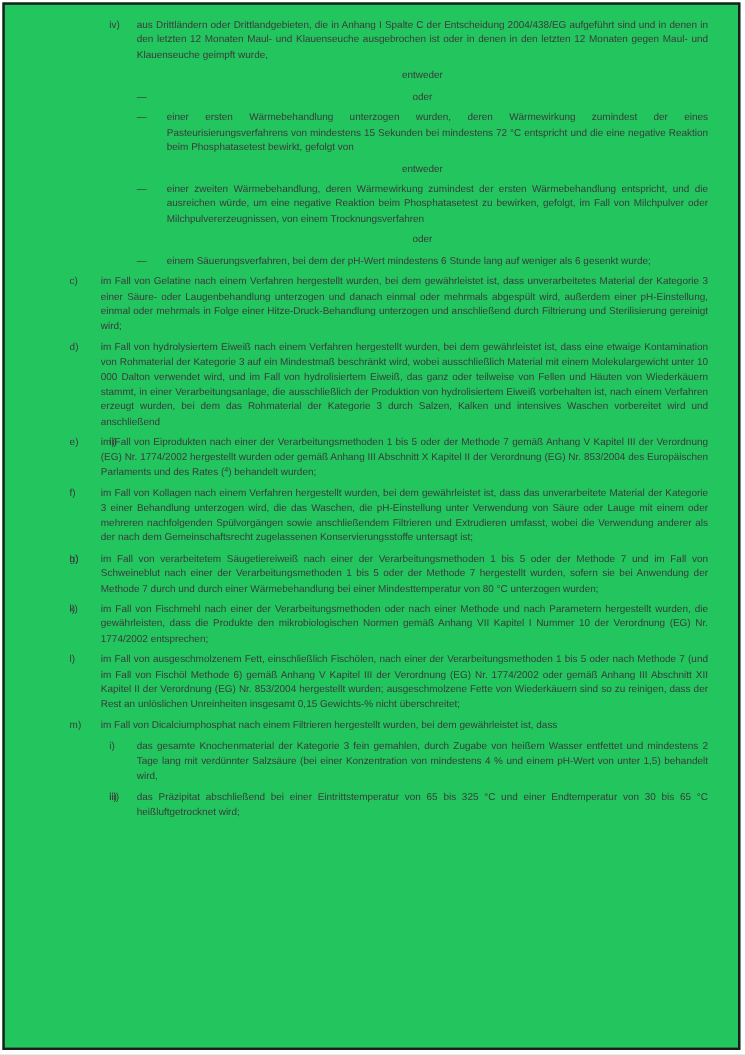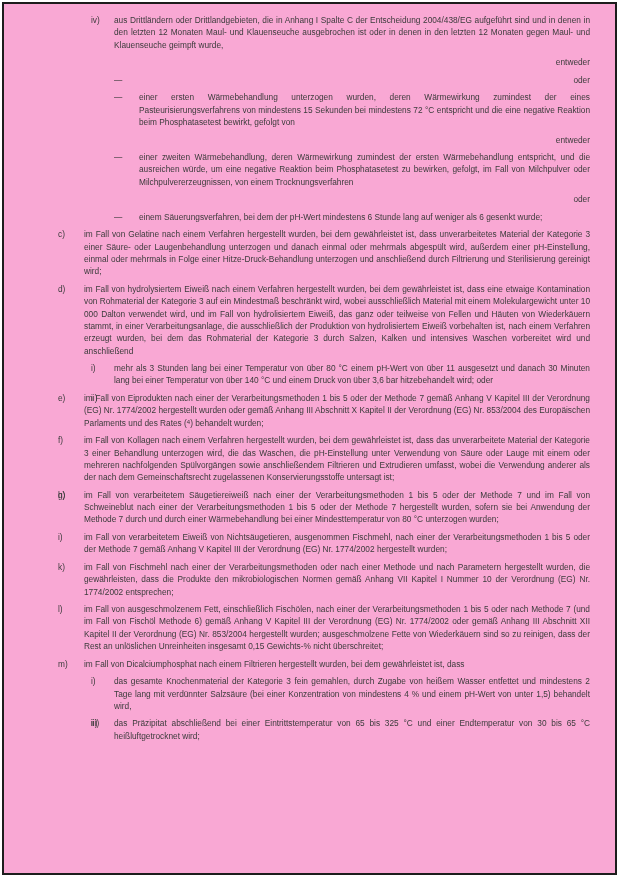--- a/index.html
+++ b/index.html
@@ -9,65 +9,65 @@
     position: relative;
     overflow: hidden;
     font-family: "Liberation Sans", "DejaVu Sans", sans-serif;
   }
   .sheet {
     position: absolute;
     top: 2px; left: 2px;
     width: 615px; height: 873px;
     box-sizing: border-box;
     border: 2px solid #1d1d1d;
-    background: #f9a8d4;
+    background: #22c55e;
     padding: 10px 25px 6px 54px;
     overflow: hidden;
   }
   .block {
     position: relative;
     text-align: justify;
     font-size: 8.3px;
     line-height: 12.35px;
     color: #3b3b3b;
     margin-bottom: 5.2px;
   }
   .block .label { position: absolute; top: 0; white-space: nowrap; }
   .item.letter { padding-left: 26px; }
   .item.letter > .label { left: 0; }
   .item.roman { padding-left: 56px; }
   .item.roman > .label { left: 33px; }
-  .connector { padding-left: 56px; text-align: right; }
+  .connector { padding-left: 56px; text-align: center; }
   .dash { padding-left: 81px; }
   .dash > .label { left: 56px; }
   .fnref { font-size: 6px; line-height: 0; vertical-align: 2.5px; }
 </style>
 </head>
 <body>
 
 <div class="sheet">
   <div>
       <div class="block item roman"><span class="label">iv)</span><span class="text">aus Drittländern oder Drittlandgebieten, die in Anhang I Spalte C der Entscheidung 2004/438/EG aufgeführt sind und in denen in den letzten 12 Monaten Maul- und Klauenseuche ausgebrochen ist oder in denen in den letzten 12 Monaten gegen Maul- und Klauenseuche geimpft wurde,</span></div>
       <div class="block connector"><span class="text">entweder</span></div>
       <div class="block dash"><span class="label">—</span></div>
       <div class="block connector"><span class="text">oder</span></div>
       <div class="block dash"><span class="label">—</span><span class="text">einer ersten Wärmebehandlung unterzogen wurden, deren Wärmewirkung zumindest der eines Pasteurisierungsverfahrens von mindestens 15 Sekunden bei mindestens 72 °C entspricht und die eine negative Reaktion beim Phosphatasetest bewirkt, gefolgt von</span></div>
       <div class="block connector"><span class="text">entweder</span></div>
       <div class="block dash"><span class="label">—</span><span class="text">einer zweiten Wärmebehandlung, deren Wärmewirkung zumindest der ersten Wärmebehandlung entspricht, und die ausreichen würde, um eine negative Reaktion beim Phosphatasetest zu bewirken, gefolgt, im Fall von Milchpulver oder Milchpulvererzeugnissen, von einem Trocknungsverfahren</span></div>
       <div class="block connector"><span class="text">oder</span></div>
       <div class="block dash"><span class="label">—</span><span class="text">einem Säuerungsverfahren, bei dem der pH-Wert mindestens 6 Stunde lang auf weniger als 6 gesenkt wurde;</span></div>
       <div class="block item letter"><span class="label">c)</span><span class="text">im Fall von Gelatine nach einem Verfahren hergestellt wurden, bei dem gewährleistet ist, dass unverarbeitetes Material der Kategorie 3 einer Säure- oder Laugenbehandlung unterzogen und danach einmal oder mehrmals abgespült wird, außerdem einer pH-Einstellung, einmal oder mehrmals in Folge einer Hitze-Druck-Behandlung unterzogen und anschließend durch Filtrierung und Sterilisierung gereinigt wird;</span></div>
       <div class="block item letter"><span class="label">d)</span><span class="text">im Fall von hydrolysiertem Eiweiß nach einem Verfahren hergestellt wurden, bei dem gewährleistet ist, dass eine etwaige Kontamination von Rohmaterial der Kategorie 3 auf ein Mindestmaß beschränkt wird, wobei ausschließlich Material mit einem Molekulargewicht unter 10 000 Dalton verwendet wird, und im Fall von hydrolisiertem Eiweiß, das ganz oder teilweise von Fellen und Häuten von Wiederkäuern stammt, in einer Verarbeitungsanlage, die ausschließlich der Produktion von hydrolisiertem Eiweiß vorbehalten ist, nach einem Verfahren erzeugt wurden, bei dem das Rohmaterial der Kategorie 3 durch Salzen, Kalken und intensives Waschen vorbereitet wird und anschließend</span></div>
-      <div class="block item roman"><span class="label">i)</span><span class="text">mehr als 3 Stunden lang bei einer Temperatur von über 80 °C einem pH-Wert von über 11 ausgesetzt und danach 30 Minuten lang bei einer Temperatur von über 140 °C und einem Druck von über 3,6 bar hitzebehandelt wird; oder</span></div>
+      <div class="block item roman"><span class="label">i)</span></div>
       <div class="block item roman"><span class="label">ii)</span></div>
       <div class="block item letter"><span class="label">e)</span><span class="text">im Fall von Eiprodukten nach einer der Verarbeitungsmethoden 1 bis 5 oder der Methode 7 gemäß Anhang V Kapitel III der Verordnung (EG) Nr. 1774/2002 hergestellt wurden oder gemäß Anhang III Abschnitt X Kapitel II der Verordnung (EG) Nr. 853/2004 des Europäischen Parlaments und des Rates (<sup class="fnref">4</sup>) behandelt wurden;</span></div>
       <div class="block item letter"><span class="label">f)</span><span class="text">im Fall von Kollagen nach einem Verfahren hergestellt wurden, bei dem gewährleistet ist, dass das unverarbeitete Material der Kategorie 3 einer Behandlung unterzogen wird, die das Waschen, die pH-Einstellung unter Verwendung von Säure oder Lauge mit einem oder mehreren nachfolgenden Spülvorgängen sowie anschließendem Filtrieren und Extrudieren umfasst, wobei die Verwendung anderer als der nach dem Gemeinschaftsrecht zugelassenen Konservierungsstoffe untersagt ist;</span></div>
       <div class="block item letter"><span class="label">g)</span></div>
       <div class="block item letter"><span class="label">h)</span><span class="text">im Fall von verarbeitetem Säugetiereiweiß nach einer der Verarbeitungsmethoden 1 bis 5 oder der Methode 7 und im Fall von Schweineblut nach einer der Verarbeitungsmethoden 1 bis 5 oder der Methode 7 hergestellt wurden, sofern sie bei Anwendung der Methode 7 durch und durch einer Wärmebehandlung bei einer Mindesttemperatur von 80 °C unterzogen wurden;</span></div>
-      <div class="block item letter"><span class="label">i)</span><span class="text">im Fall von verarbeitetem Eiweiß von Nichtsäugetieren, ausgenommen Fischmehl, nach einer der Verarbeitungsmethoden 1 bis 5 oder der Methode 7 gemäß Anhang V Kapitel III der Verordnung (EG) Nr. 1774/2002 hergestellt wurden;</span></div>
+      <div class="block item letter"><span class="label">i)</span></div>
       <div class="block item letter"><span class="label">k)</span><span class="text">im Fall von Fischmehl nach einer der Verarbeitungsmethoden oder nach einer Methode und nach Parametern hergestellt wurden, die gewährleisten, dass die Produkte den mikrobiologischen Normen gemäß Anhang VII Kapitel I Nummer 10 der Verordnung (EG) Nr. 1774/2002 entsprechen;</span></div>
       <div class="block item letter"><span class="label">l)</span><span class="text">im Fall von ausgeschmolzenem Fett, einschließlich Fischölen, nach einer der Verarbeitungsmethoden 1 bis 5 oder nach Methode 7 (und im Fall von Fischöl Methode 6) gemäß Anhang V Kapitel III der Verordnung (EG) Nr. 1774/2002 oder gemäß Anhang III Abschnitt XII Kapitel II der Verordnung (EG) Nr. 853/2004 hergestellt wurden; ausgeschmolzene Fette von Wiederkäuern sind so zu reinigen, dass der Rest an unlöslichen Unreinheiten insgesamt 0,15 Gewichts-% nicht überschreitet;</span></div>
       <div class="block item letter"><span class="label">m)</span><span class="text">im Fall von Dicalciumphosphat nach einem Filtrieren hergestellt wurden, bei dem gewährleistet ist, dass</span></div>
       <div class="block item roman"><span class="label">i)</span><span class="text">das gesamte Knochenmaterial der Kategorie 3 fein gemahlen, durch Zugabe von heißem Wasser entfettet und mindestens 2 Tage lang mit verdünnter Salzsäure (bei einer Konzentration von mindestens 4 % und einem pH-Wert von unter 1,5) behandelt wird,</span></div>
       <div class="block item roman"><span class="label">ii)</span></div>
       <div class="block item roman"><span class="label">iii)</span><span class="text">das Präzipitat abschließend bei einer Eintrittstemperatur von 65 bis 325 °C und einer Endtemperatur von 30 bis 65 °C heißluftgetrocknet wird;</span></div>
     </div>
 </div>
 
 </body></html>

